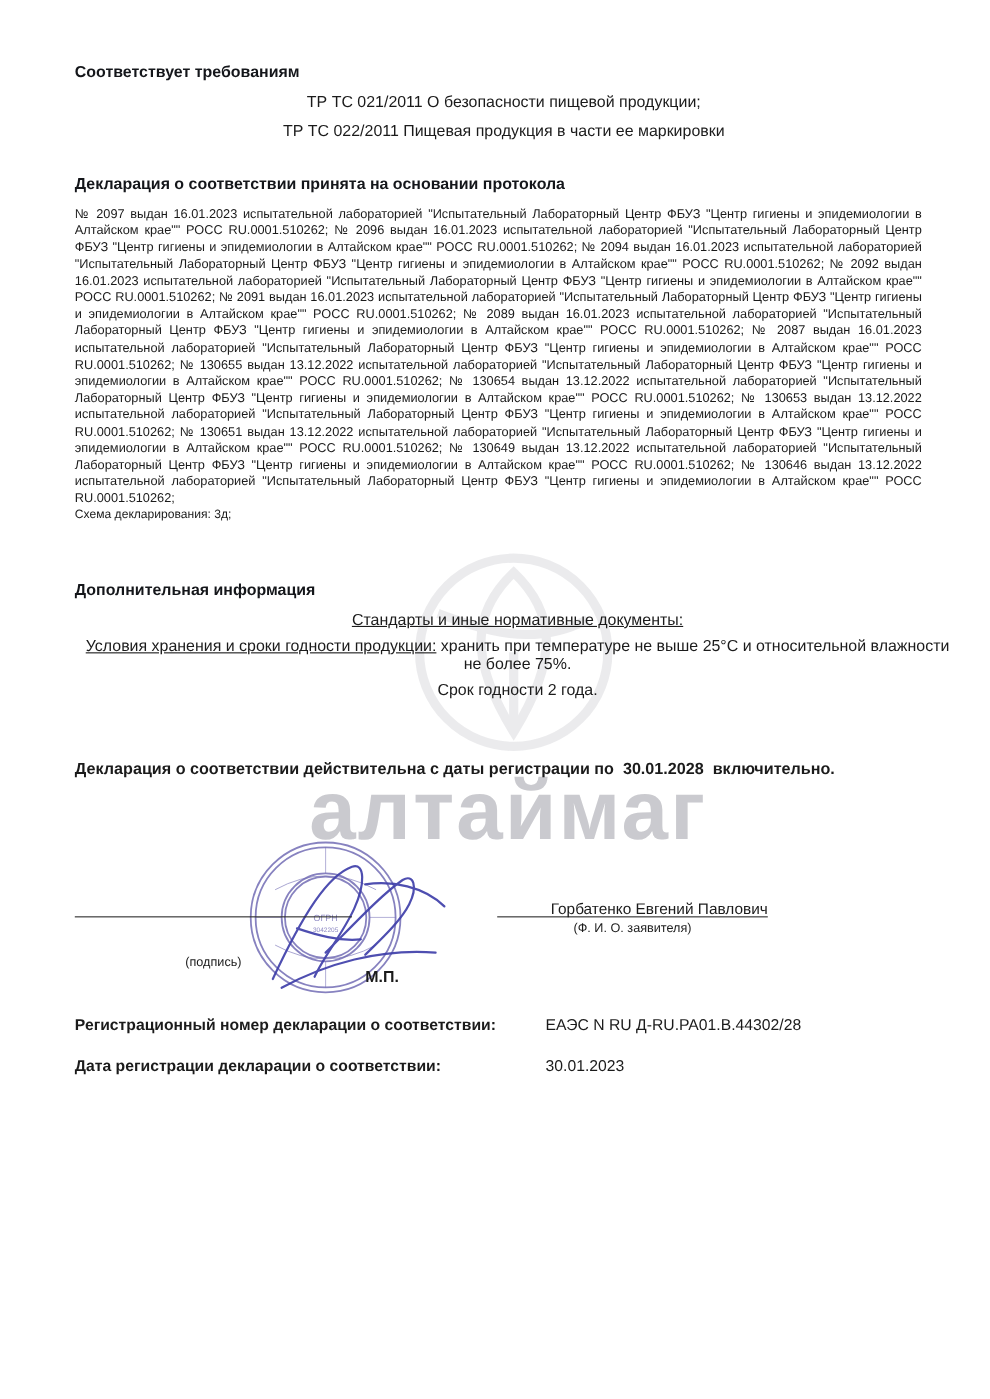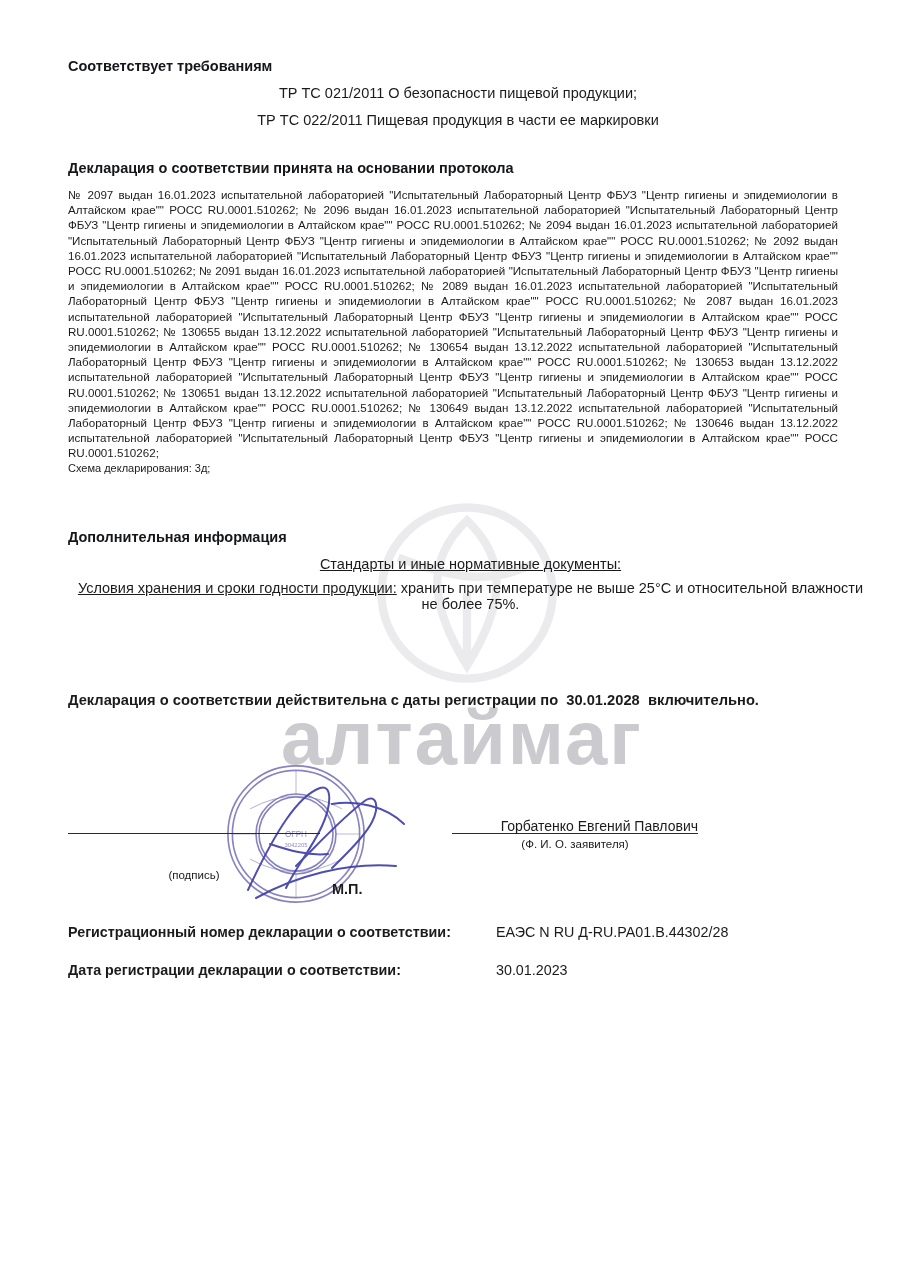--- a/index.html
+++ b/index.html
@@ -245,20 +245,21 @@
 
     <div class="blk scheme">Схема декларирования: 3д;</div>
 
     <div class="blk section-extra">
       <div class="hd">Дополнительная информация</div>
       <div class="ln first u">Стандарты и иные нормативные документы:</div>
       <div class="ln">
         <span class="u">Условия хранения и сроки годности продукции:</span>
         <span>хранить при температуре не выше 25°С и относительной влажности не более 75%.</span>
       </div>
+      <div class="ln">Срок годности 2 года.</div>
     </div>
 
     <div class="blk valid-line">
       <span>Декларация о соответствии действительна с даты регистрации по</span>
       <span class="date">30.01.2028</span>
       <span>включительно.</span>
     </div>
 
     <div class="sig-rule"></div>
     <div class="sig-rule2"></div>

